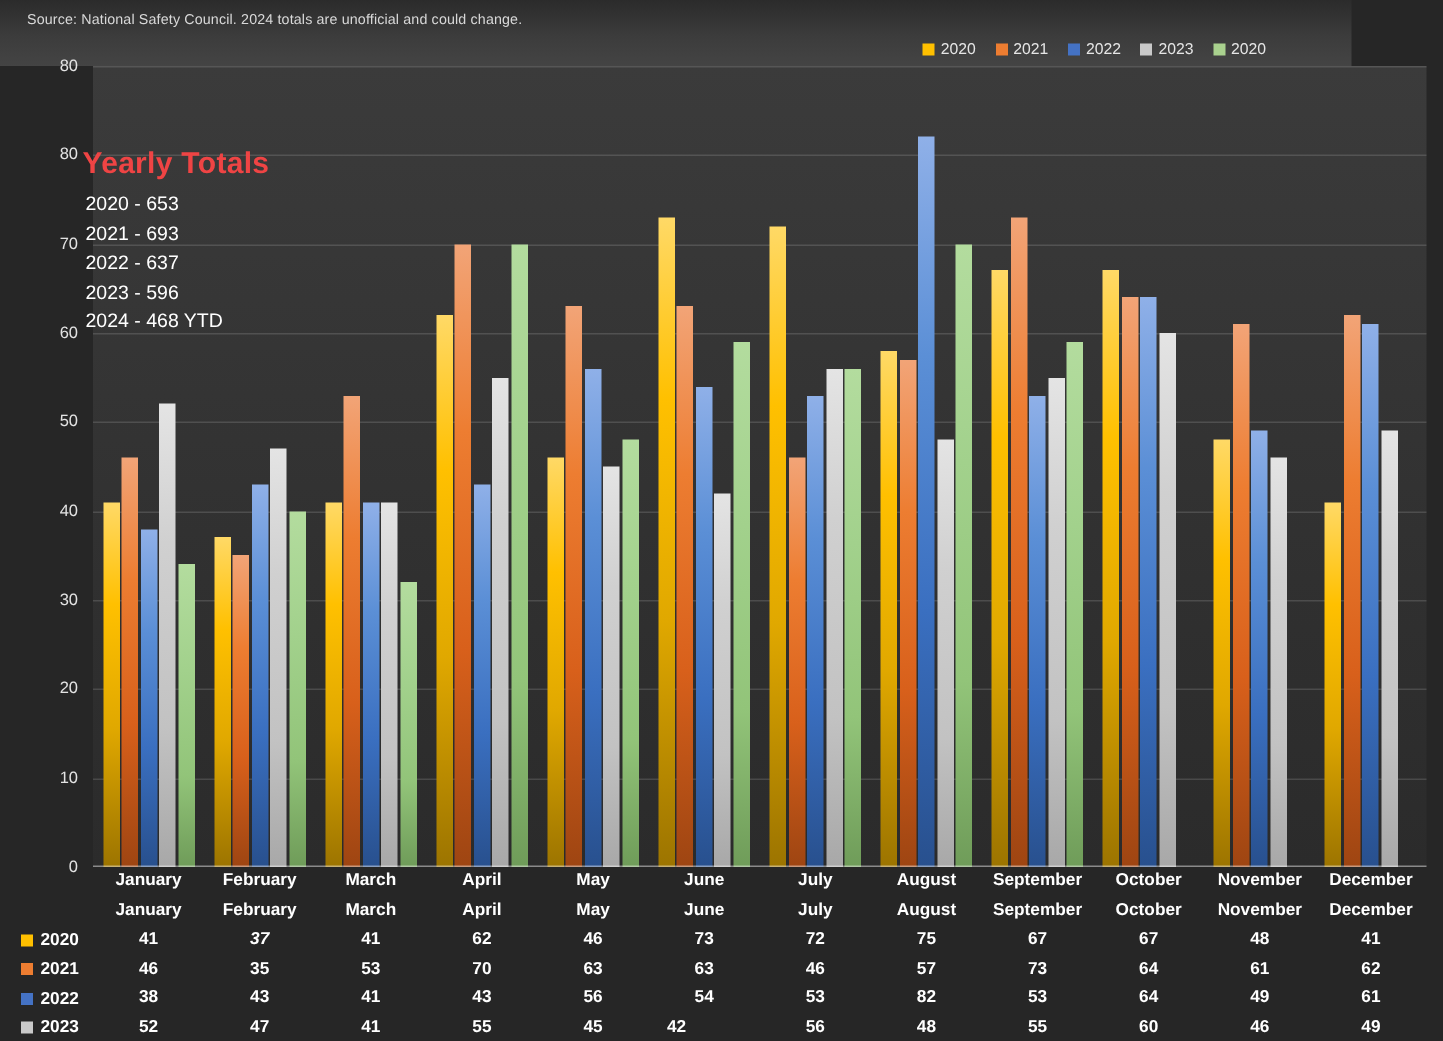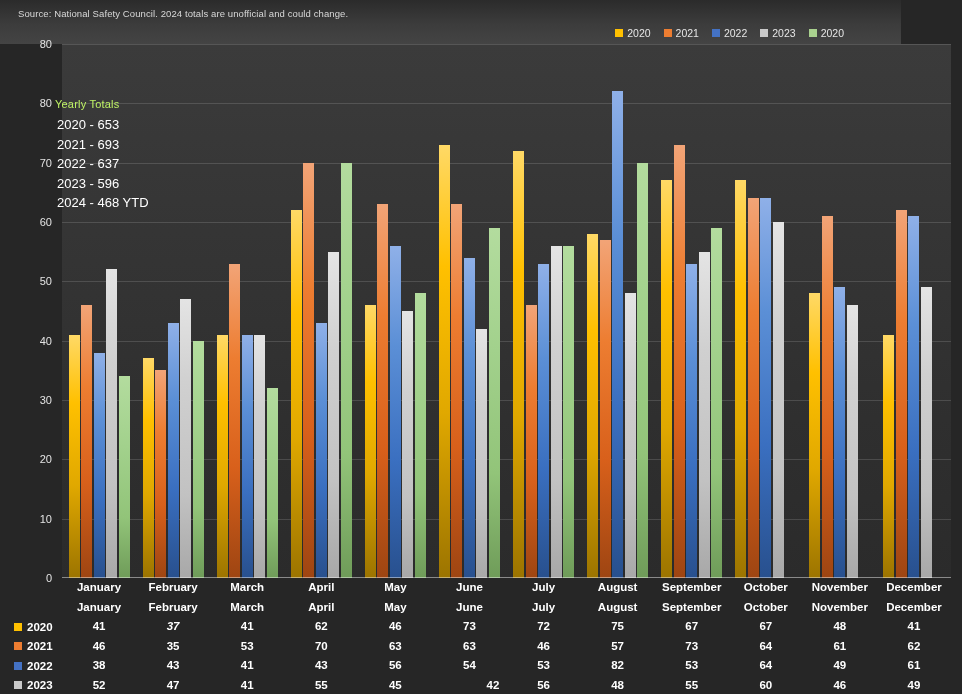--- a/index.html
+++ b/index.html
@@ -135,23 +135,23 @@
     white-space: nowrap;
   }
 
   
   #yearly-totals {
     position: absolute;
     left: 55px; top: 98px;
     width: 210px;
   }
   #yt-title {
-    font-size: 11px;
-    font-weight: normal;
-    color: #bef264;
+    font-size: 20px;
+    font-weight: bold;
+    color: #ef4444;
     margin-bottom: 5px;
     letter-spacing: 0.2px;
   }
   .yt-line {
     font-size: 13px;
     color: #ffffff;
     margin-left: 2px;
     line-height: 19.5px;
     white-space: nowrap;
   }
@@ -390,21 +390,21 @@
       <div class="table-row" style="top: 77.5px;">
         <div class="row-key">
           <span class="row-swatch" style="background: rgb(201, 201, 201);"></span>
           <span class="row-year">2023</span>
         </div>
         <div class="cell" style="left: 99.0417px;">52</div>
         <div class="cell" style="left: 173.125px;">47</div>
         <div class="cell" style="left: 247.208px;">41</div>
         <div class="cell" style="left: 321.292px;">55</div>
         <div class="cell" style="left: 395.375px;">45</div>
-        <div class="cell" style="left: 493px;">42</div>
+        <div class="cell" style="left: 451px;">42</div>
         <div class="cell" style="left: 543.542px;">56</div>
         <div class="cell" style="left: 617.625px;">48</div>
         <div class="cell" style="left: 691.708px;">55</div>
         <div class="cell" style="left: 765.792px;">60</div>
         <div class="cell" style="left: 839.875px;">46</div>
         <div class="cell" style="left: 913.958px;">49</div>
       </div>
     </div>
 
 </div>

